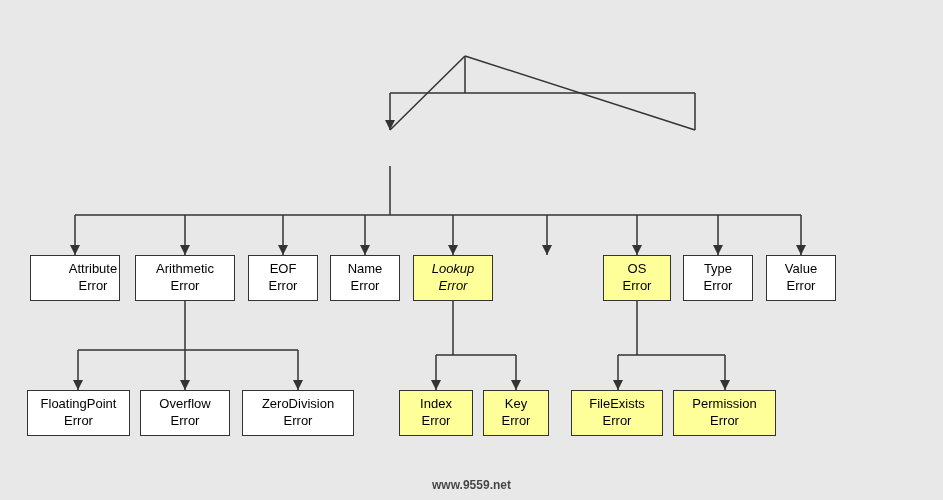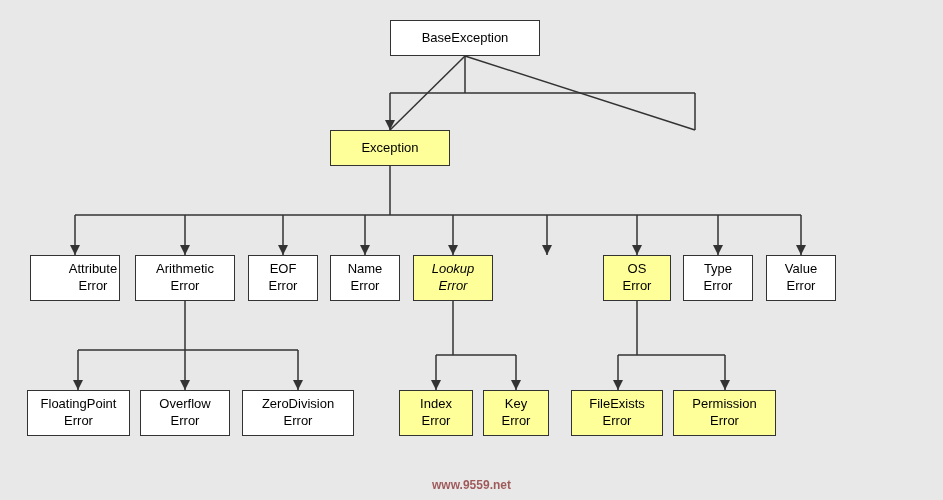--- a/index.html
+++ b/index.html
@@ -36,21 +36,21 @@
       top: 0; left: 0;
       width: 943px;
       height: 500px;
       pointer-events: none;
     }
     .watermark {
       position: absolute;
       bottom: 8px;
       left: 50%;
       transform: translateX(-50%);
-      color: #7f1d1d;
+      color: #000000;
       font-size: 12px;
       font-weight: bold;
       opacity: 0.7;
     }
   </style>
 </head>
 <body>
 
 <div class="diagram">
   <svg class="lines">
@@ -106,27 +106,21 @@
     <polygon points="516,390 511,380 521,380" fill="#333"></polygon>
 
     <line x1="637" y1="301" x2="637" y2="355" stroke="#333" stroke-width="1.5"></line>
     <line x1="618" y1="355" x2="725" y2="355" stroke="#333" stroke-width="1.5"></line>
     <line x1="618" y1="355" x2="618" y2="390" stroke="#333" stroke-width="1.5"></line>
     <line x1="725" y1="355" x2="725" y2="390" stroke="#333" stroke-width="1.5"></line>
     <polygon points="618,390 613,380 623,380" fill="#333"></polygon>
     <polygon points="725,390 720,380 730,380" fill="#333"></polygon>
   </svg>
 
-  <div class="node" style="left:390px;top:20px;width:150px;height:36px;">
-    <span>BaseException</span>
-  </div>
 
-  <div class="node highlight" style="left:330px;top:130px;width:120px;height:36px;">
-    <span>Exception</span>
-  </div>
 
 
   <div class="node" style="left:30px;top:255px;width:90px;height:46px;padding-left:36px;">
     <span>Attribute<br>Error</span>
   </div>
 
   <div class="node" style="left:135px;top:255px;width:100px;height:46px;">
     <span>Arithmetic<br>Error</span>
   </div>
 

